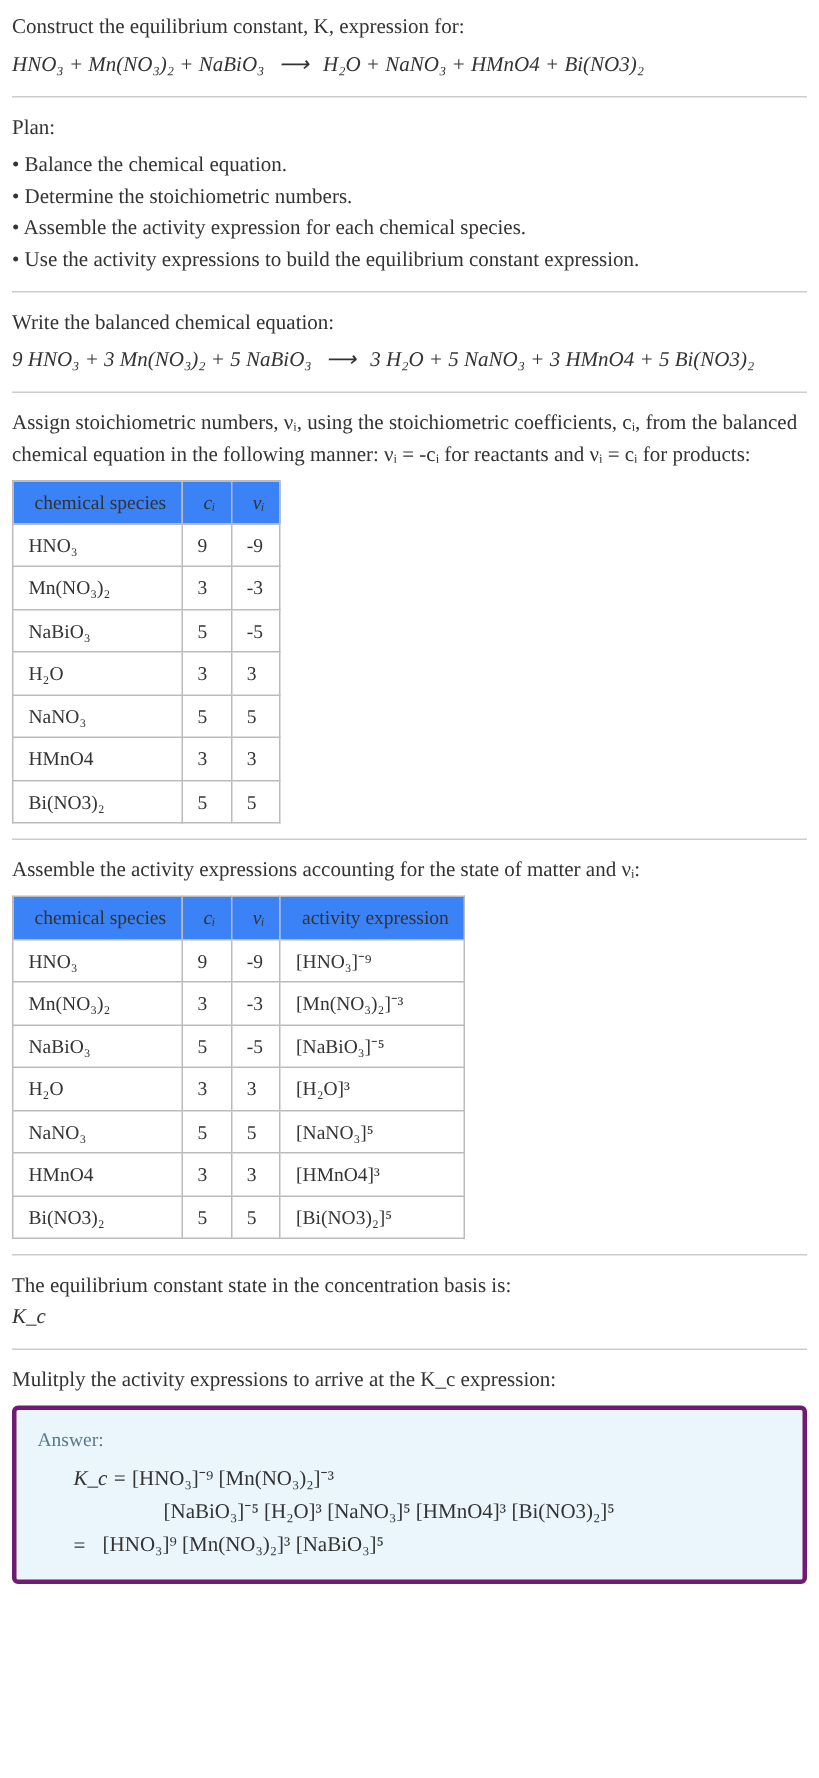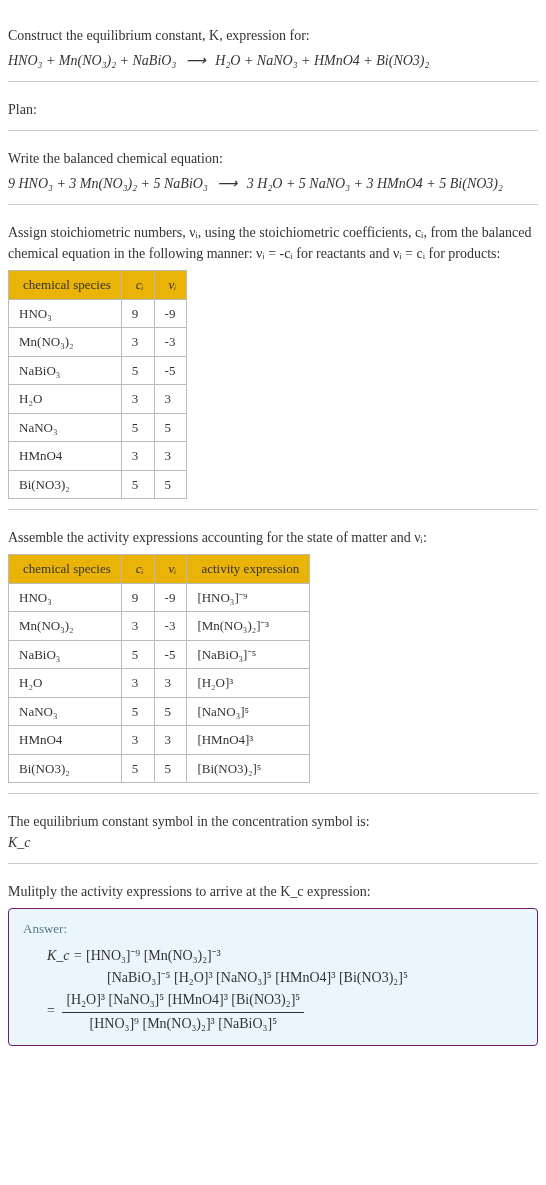--- a/index.html
+++ b/index.html
@@ -5,49 +5,49 @@
   body {
     font-family: Georgia, 'Times New Roman', serif;
     font-size: 14px;
     line-height: 1.5;
     color: #333;
     background: #fff;
     margin: 0;
     padding: 8px;
     width: 530px;
   }
-  .section { margin-bottom: 6px; margin-top: 17px; }
+  .section { margin-bottom: 6px; }
   hr {
     border: none;
     border-top: 1px solid #ccc;
     margin: 10px 0;
   }
   .prompt-text { margin-bottom: 4px; }
   .equation { margin: 4px 0; font-style: italic; }
   .arrow { margin: 0 6px; }
   table.data {
     border-collapse: collapse;
     margin: 6px 0;
     font-size: 13px;
   }
   table.data th, table.data td {
     border: 1px solid #bbb;
     padding: 4px 10px;
     text-align: left;
   }
   table.data th {
-    background: #eab308;
+    background: #3b82f6;
     font-weight: normal;
     padding-left: 14px;
   }
   table.data td.left, table.data th.left { text-align: left; }
   .italic { font-style: italic; }
   .answer-box {
     background: #eaf6fb;
-    border: 1px solid #701a75;
+    border: 3px solid #701a75;
     border-radius: 4px;
     padding: 10px 14px;
     margin-top: 6px;
   }
   .answer-label {
     color: #5a7a88;
     font-size: 13px;
     margin-bottom: 6px;
   }
   .kc-expr { margin-left: 24px; line-height: 1.6; }
@@ -77,20 +77,26 @@
   <div class="equation">
     <span>HNO₃ + Mn(NO₃)₂ + NaBiO₃</span>
     <span class="arrow">⟶</span>
     <span>H₂O + NaNO₃ + HMnO4 + Bi(NO3)₂</span>
   </div>
 </div>
 <hr>
 
 <div class="section">
   <div>Plan:</div>
+  <ul class="plan">
+    <li>Balance the chemical equation.</li>
+    <li>Determine the stoichiometric numbers.</li>
+    <li>Assemble the activity expression for each chemical species.</li>
+    <li>Use the activity expressions to build the equilibrium constant expression.</li>
+  </ul>
 </div>
 <hr>
 
 <div class="section">
   <div>Write the balanced chemical equation:</div>
   <div class="equation">
     <span>9 HNO₃ + 3 Mn(NO₃)₂ + 5 NaBiO₃</span>
     <span class="arrow">⟶</span>
     <span>3 H₂O + 5 NaNO₃ + 3 HMnO4 + 5 Bi(NO3)₂</span>
   </div>
@@ -201,37 +207,36 @@
           <td>5</td>
           <td>5</td>
           <td class="left">[Bi(NO3)₂]⁵</td>
         </tr>
       </tbody>
   </table>
 </div>
 <hr>
 
 <div class="section">
-  <div>The equilibrium constant symbol in the concentration symbol is:</div>
+  <div>The equilibrium constant state in the concentration basis is:</div>
   <div class="italic">K_c</div>
 </div>
 <hr>
 
 <div class="section">
   <div>Mulitply the activity expressions to arrive at the K_c expression:</div>
 </div>
 
 <div class="answer-box">
   <div class="answer-label">Answer:</div>
   <div class="kc-expr">
     <div>
       <span class="italic">K_c = </span><span>[HNO₃]⁻⁹ [Mn(NO₃)₂]⁻³</span>
     </div>
     <div class="indent">[NaBiO₃]⁻⁵ [H₂O]³ [NaNO₃]⁵ [HMnO4]³ [Bi(NO3)₂]⁵</div>
     <div>
       <span> = </span>
       <span class="frac">
-        <span class="num">[H₂O]³ [NaNO₃]⁵ [HMnO4]³ [Bi(NO3)₂]⁵</span>
         <span class="den">[HNO₃]⁹ [Mn(NO₃)₂]³ [NaBiO₃]⁵</span>
       </span>
     </div>
   </div>
 </div>
 
 </body></html>

